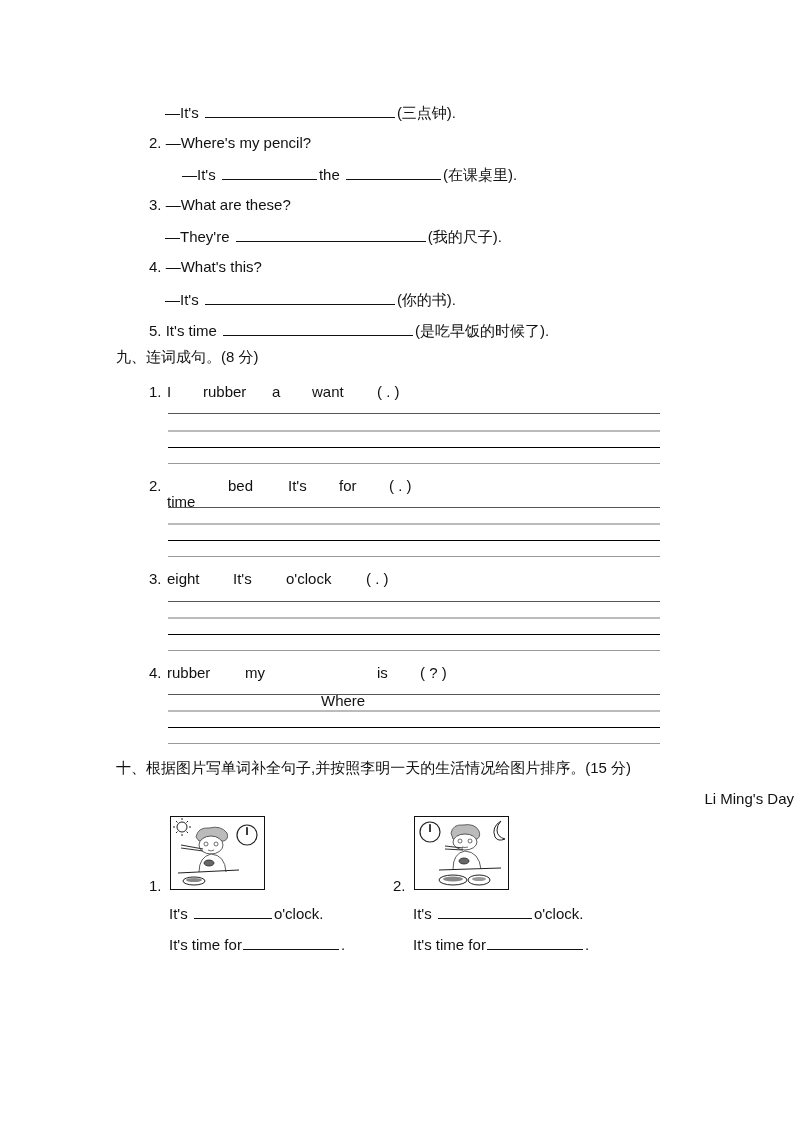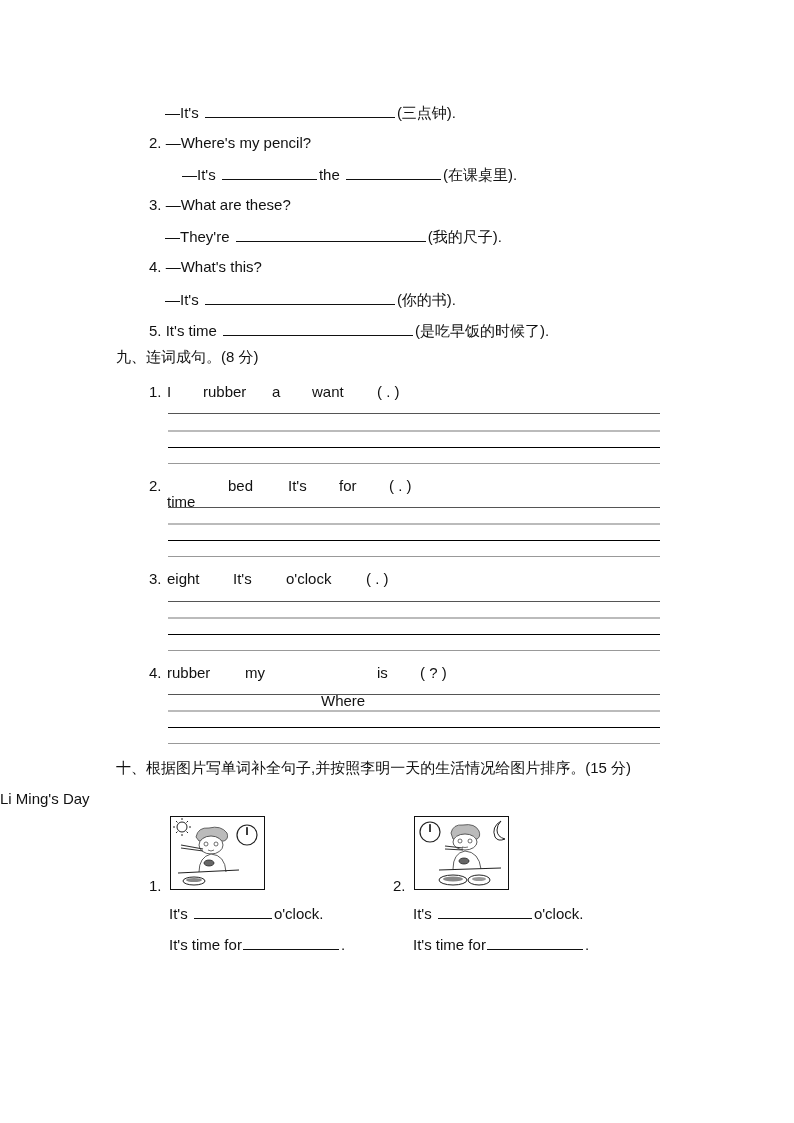--- a/index.html
+++ b/index.html
@@ -95,21 +95,21 @@
   <span class="word" style="left:297px; top:692px;margin-left:24px;">Where</span>
   <span class="word" style="left:377px; top:664px;">is</span>
   <span class="word" style="left:420px; top:664px;">( ? )</span>
   <div class="rule r-dark" style="top:694px;"></div>
   <div class="rule r-light" style="top:710px;"></div>
   <div class="rule r-black" style="top:727px;"></div>
   <div class="rule r-mid" style="top:743px;"></div>
 </div>
 
 <div class="abs" style="left:116px; top:759px;">十、根据图片写单词补全句子,并按照李明一天的生活情况给图片排序。(15 分)</div>
-<div class="abs" style="left:0; width:794px; text-align:left; top:790px;">Li Ming's Day</div>
+<div class="abs" style="left:0; width:794px; text-align:right; top:790px;">Li Ming's Day</div>
 
 <div>
   <span class="word" style="left:149px; top:877px;">1.</span>
   <div class="pic" style="left:170px; top:816px; width:95px; height:74px;">
     <svg width="93" height="72" viewBox="0 0 93 72">
 
       <g stroke="#222" stroke-width="1" fill="none">
         <circle cx="11" cy="10" r="5"></circle>
         <line x1="11" y1="1" x2="11" y2="3"></line>
           <line x1="11" y1="17" x2="11" y2="19"></line>

